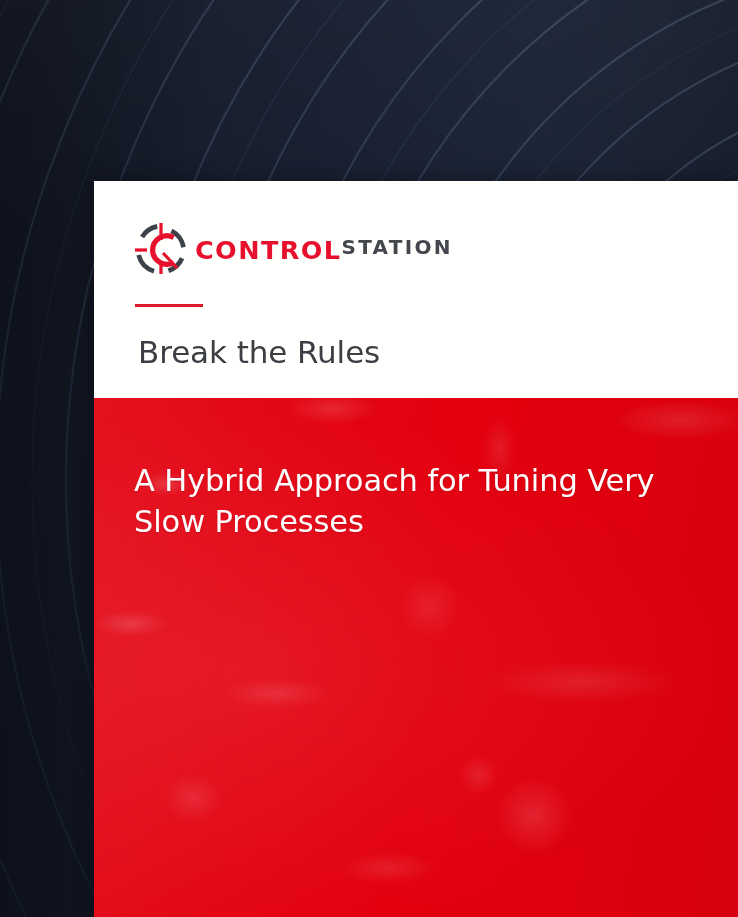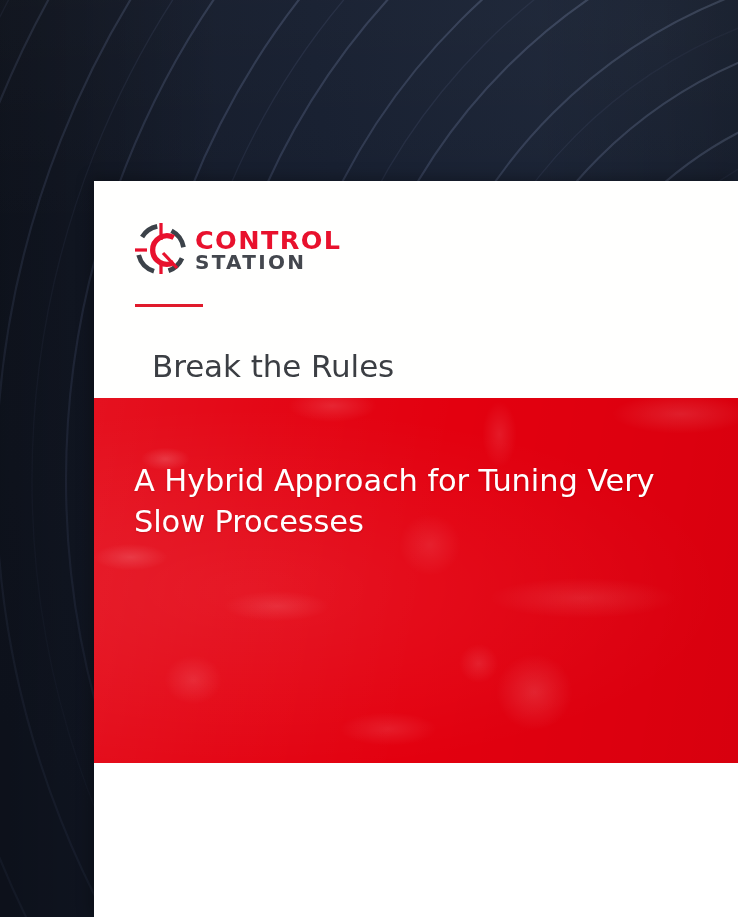--- a/index.html
+++ b/index.html
@@ -64,21 +64,21 @@
     position: absolute;
     left: 40px;
     top: 41px;
     display: flex;
     align-items: center;
     gap: 7px;
   }
   .brand-mark { width: 54px; height: 56px; display: block; flex: none; }
   .brand-word {
     display: flex;
-    flex-direction: column;
+    flex-direction: row;
     line-height: .99;
     padding-top: 1px;
   }
   .brand-word .l1,
   .brand-word .l2 {
     font-family: "DejaVu Sans", sans-serif;
     font-weight: 700;
     font-size: 25.5px;
     letter-spacing: .055em;
   }
@@ -91,34 +91,34 @@
     top: 123px;
     width: 68px;
     height: 3px;
     background: #e01a2b;
   }
 
   .headline {
     position: absolute;
     left: 40px;
     top: 149px;
-    margin: 18px;
+    margin: 4px;
     font-family: "DejaVu Sans", sans-serif;
     font-weight: 400;
     font-size: 31px;
     letter-spacing: -.003em;
     color: #3b3e43;
     white-space: nowrap;
     text-align: right;
   }
 
   
   .card-hero {
     position: relative;
-    height: 365px;
+    height: 519px;
     background: #e3000f;
     overflow: hidden;
   }
   .hero-tex {
     position: absolute;
     inset: -8% -4% -4% -4%;
     pointer-events: none;
   }
   .hero-tex.a {
     background:

